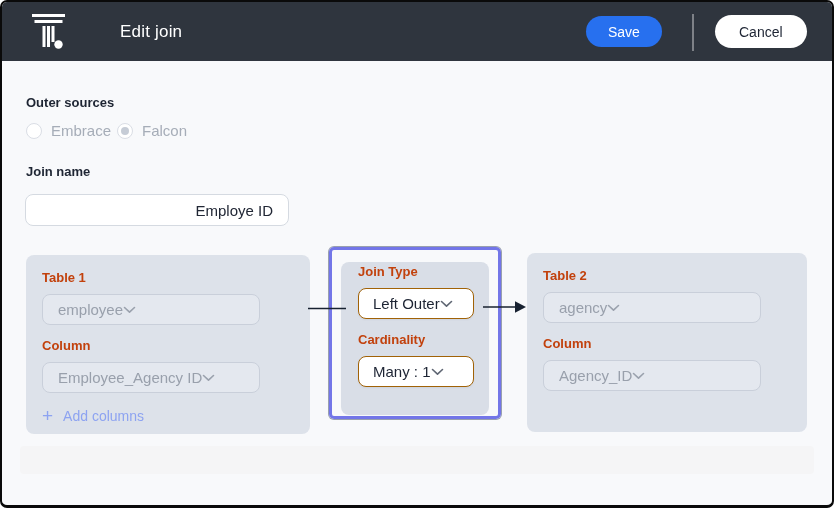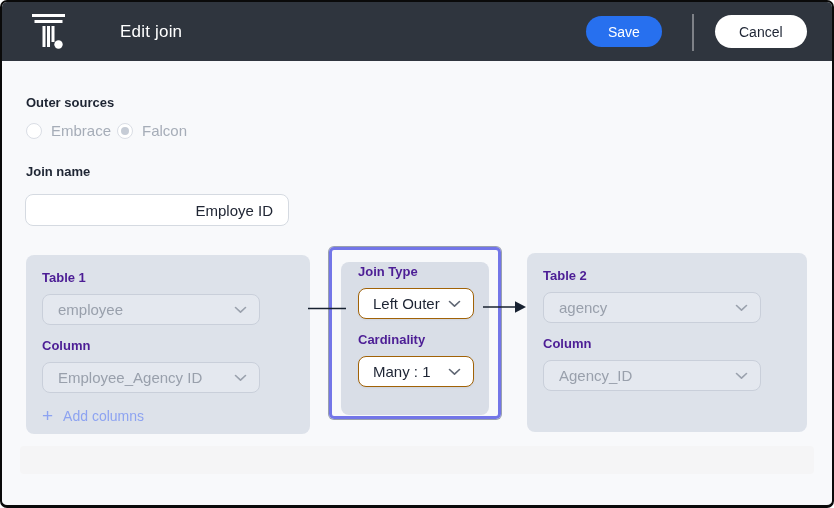--- a/index.html
+++ b/index.html
@@ -35,22 +35,22 @@
     position:absolute;left:23px;top:192px;width:264px;height:32px;
     border:1px solid #D5DAE1;border-radius:8px;background:#fff;
     padding:0 15px;font-size:15px;color:#212735;font-family:inherit;outline:none;text-align:right;
   }
 
   
   .panel{position:absolute;background:#DDE2EA;border-radius:8px;padding:15px 16px;}
   #panel-table1{left:24px;top:253px;width:284px;height:179px;}
   #panel-table2{left:525px;top:251px;width:280px;height:179px;}
 
-  .panel-label{font-size:13px;font-weight:600;color:#4c1d95;}
-  .dd{height:31px;border-radius:8px;display:flex;align-items:center;justify-content:space-between;
+  .panel-label{font-size:13px;font-weight:600;color:#c2410c;}
+  .dd{height:31px;border-radius:8px;display:flex;align-items:center;
       padding:0 12px 0 15px;font-size:15px;margin-top:9px;cursor:pointer;}
   .dd-wide{width:218px;}
   .dd-disabled{background:#E4E8EF;border:1px solid #C9CFDA;color:#99A0AC;}
   .dd-enabled{background:#ffffff;border:1px solid #a16207;color:#1D2433;box-shadow:0 1px 2px rgba(40,50,70,.06);}
   .dd .chev{display:flex;align-items:center;}
   .mt13{margin-top:13px;}
 
   .add-columns{display:flex;align-items:center;gap:10px;margin-top:15px;color:#8DA3F1;font-size:14px;cursor:pointer;}
   .plus-glyph{font-size:19px;line-height:14px;font-weight:400;color:#8DA3F1;}
 

